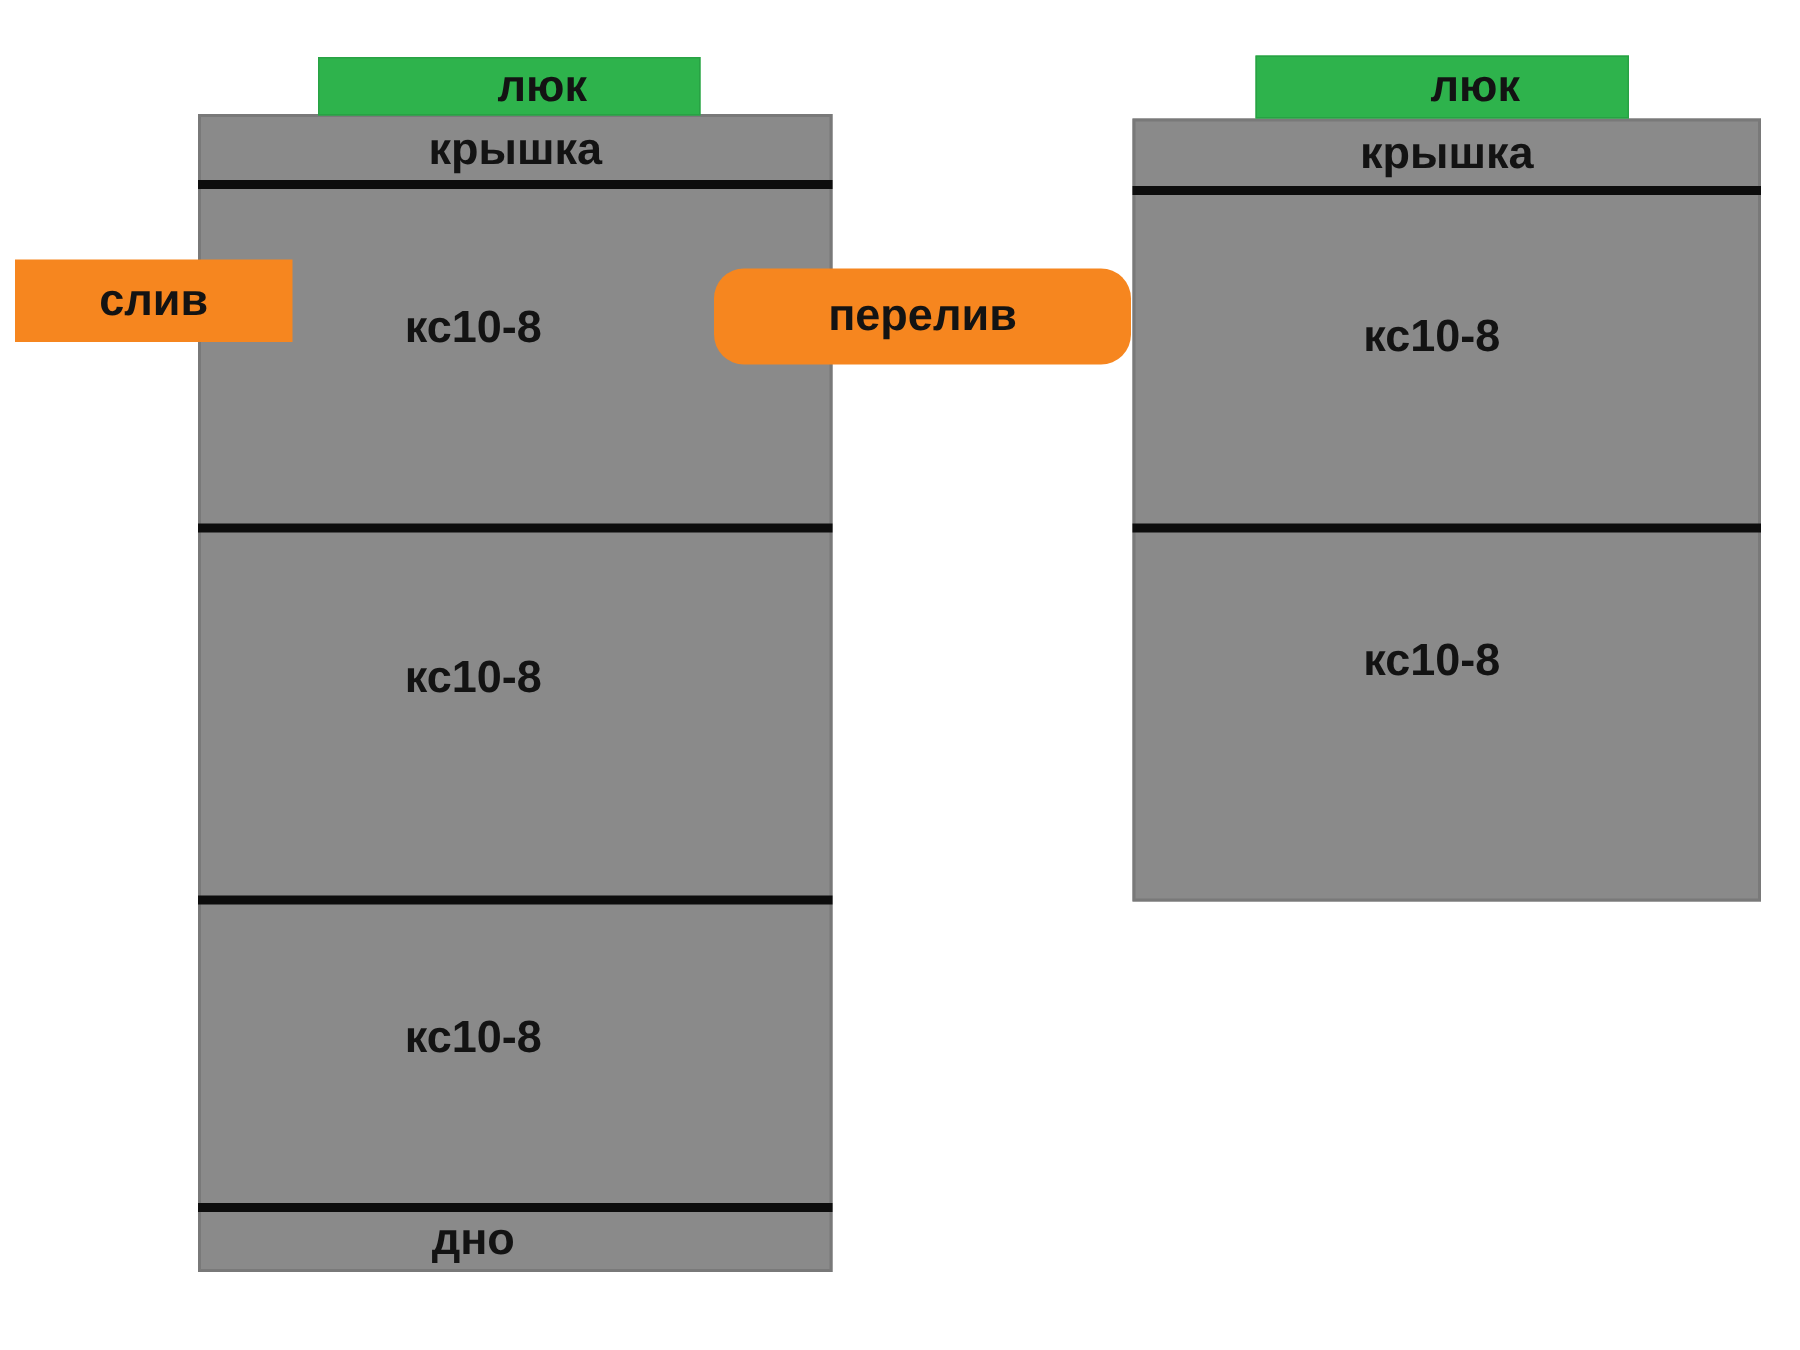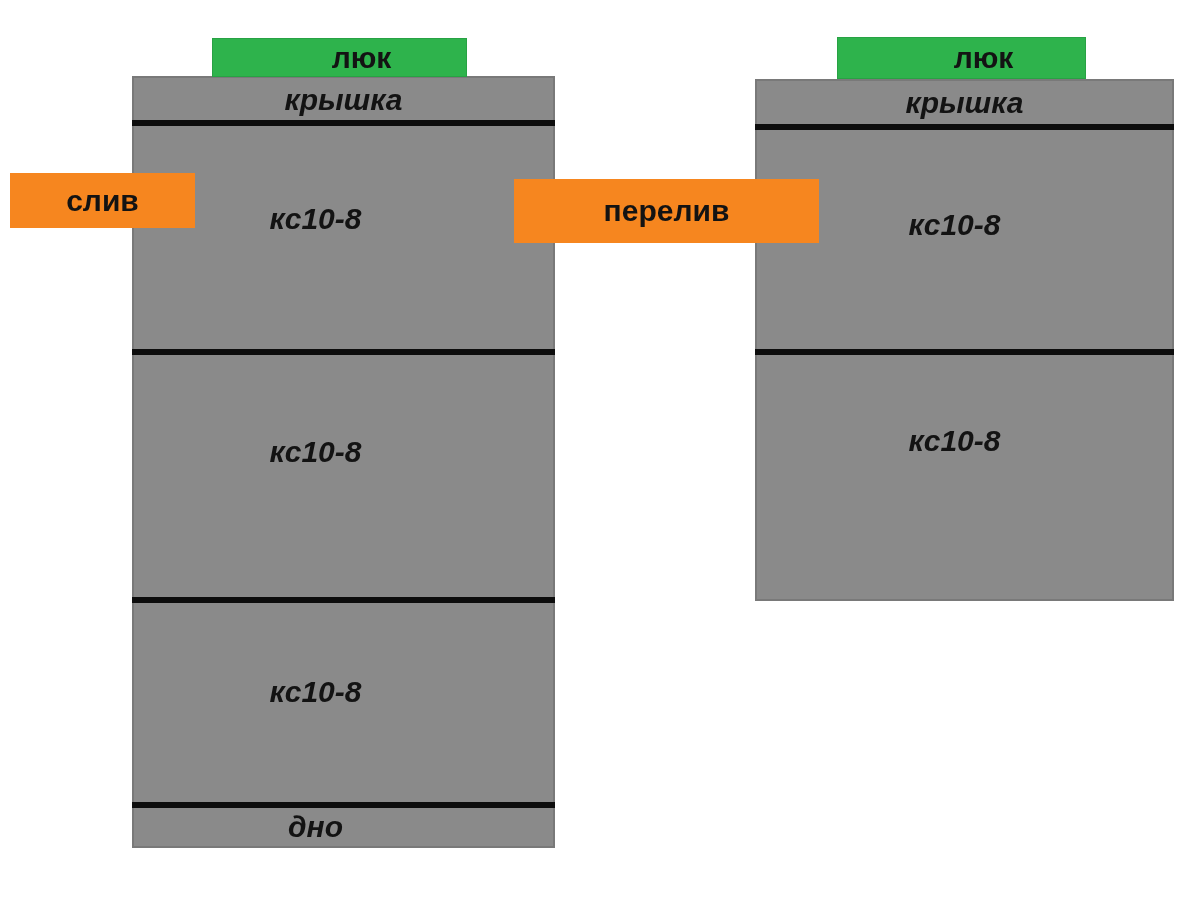--- a/index.html
+++ b/index.html
@@ -42,21 +42,20 @@
   .tank-label {
     position: absolute;
     left: 0;
     width: 100%;
     text-align: center;
     font-weight: bold;
     font-size: 30px;
     line-height: 30px;
     color: var(--text_dark);
     white-space: nowrap;
-    font-style: italic;
   }
   .shift-l { transform: translateX(-28px); }
   .shift-r { transform: translateX(-10px); }
   .hatch {
     position: absolute;
     background: var(--hatch_green);
     border: 1px solid #28a244;
     z-index: 3;
     display: flex;
     align-items: center;
@@ -73,21 +72,21 @@
     background: var(--pipe_orange);
     z-index: 4;
     display: flex;
     align-items: center;
     justify-content: center;
     font-weight: bold;
     font-size: 30px;
     color: var(--text_dark);
   }
   .pipe-drain    { left: 10px;  top: 155px; width: 185px; height: 55px; margin-top: 18px; }
-  .pipe-overflow { left: 514px; top: 179px; width: 305px; height: 64px; }
+  .pipe-overflow { left: 476px; top: 179px; width: 278px; height: 64px; border-radius: 20px; }
 </style>
 </head>
 <body>
 
 <div class="canvas">
 
   <div class="tank tank-left">
     <div class="tank-label" style="top:7px">крышка</div>
     <div class="joint" style="top:42px"></div>
 

